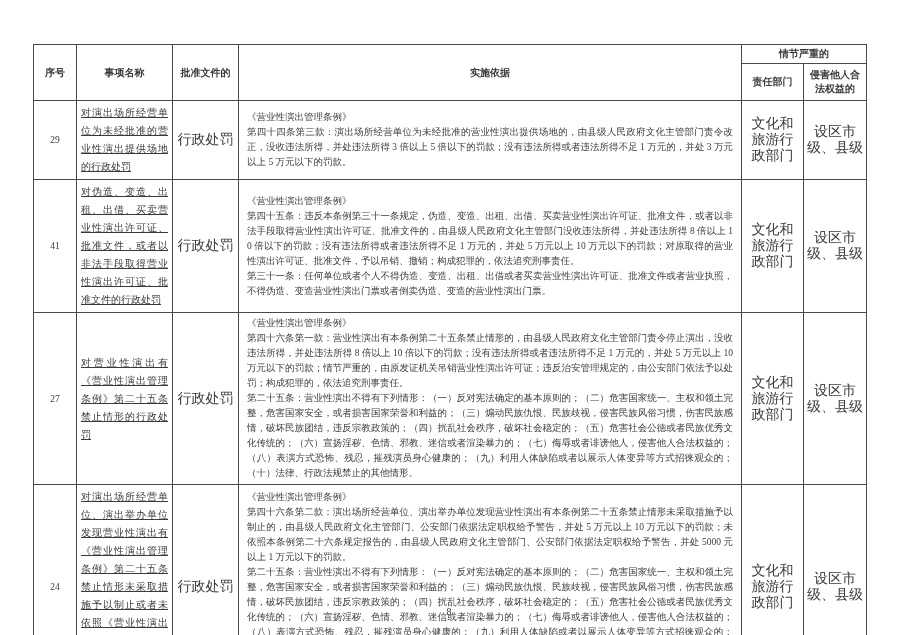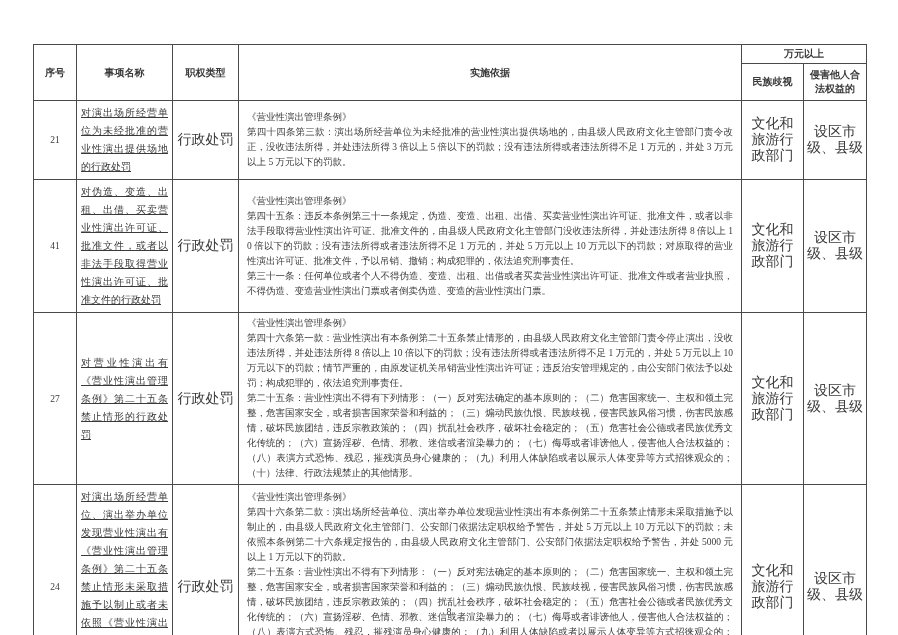--- a/index.html
+++ b/index.html
@@ -61,32 +61,32 @@
         <col style="width:96px">
         <col style="width:66px">
       <col style="width:503px">
         <col style="width:62px">
         <col style="width:63px">
     </colgroup>
     <thead>
       <tr class="hrow-top">
         <th rowspan="2">序号</th>
         <th rowspan="2">事项名称</th>
-        <th rowspan="2">职权类型</th>
+        <th rowspan="2">批准文件的</th>
         <th rowspan="2">实施依据</th>
-        <th colspan="2">万元以上</th>
+        <th colspan="2">情节严重的</th>
       </tr>
       <tr class="hrow-bottom">
-        <th>民族歧视</th>
+        <th>责任部门</th>
         <th>侵害他人合法权益的</th>
       </tr>
     </thead>
     <tbody>
       <tr class="r21">
-        <td class="c-no">21</td>
+        <td class="c-no">29</td>
         <td class="c-item">对演出场所经营单位为未经批准的营业性演出提供场地的行政处罚</td>
         <td class="c-type">行政处罚</td>
         <td class="c-basis">《营业性演出管理条例》
 第四十四条第三款：演出场所经营单位为未经批准的营业性演出提供场地的，由县级人民政府文化主管部门责令改正，没收违法所得，并处违法所得 3 倍以上 5 倍以下的罚款；没有违法所得或者违法所得不足 1 万元的，并处 3 万元以上 5 万元以下的罚款。</td>
         <td class="c-dept">文化和旅游行政部门</td>
         <td class="c-level">设区市级、县级</td>
       </tr>
       <tr class="r22">
         <td class="c-no">41</td>
         <td class="c-item">对伪造、变造、出租、出借、买卖营业性演出许可证、批准文件，或者以非法手段取得营业性演出许可证、批准文件的行政处罚</td>

